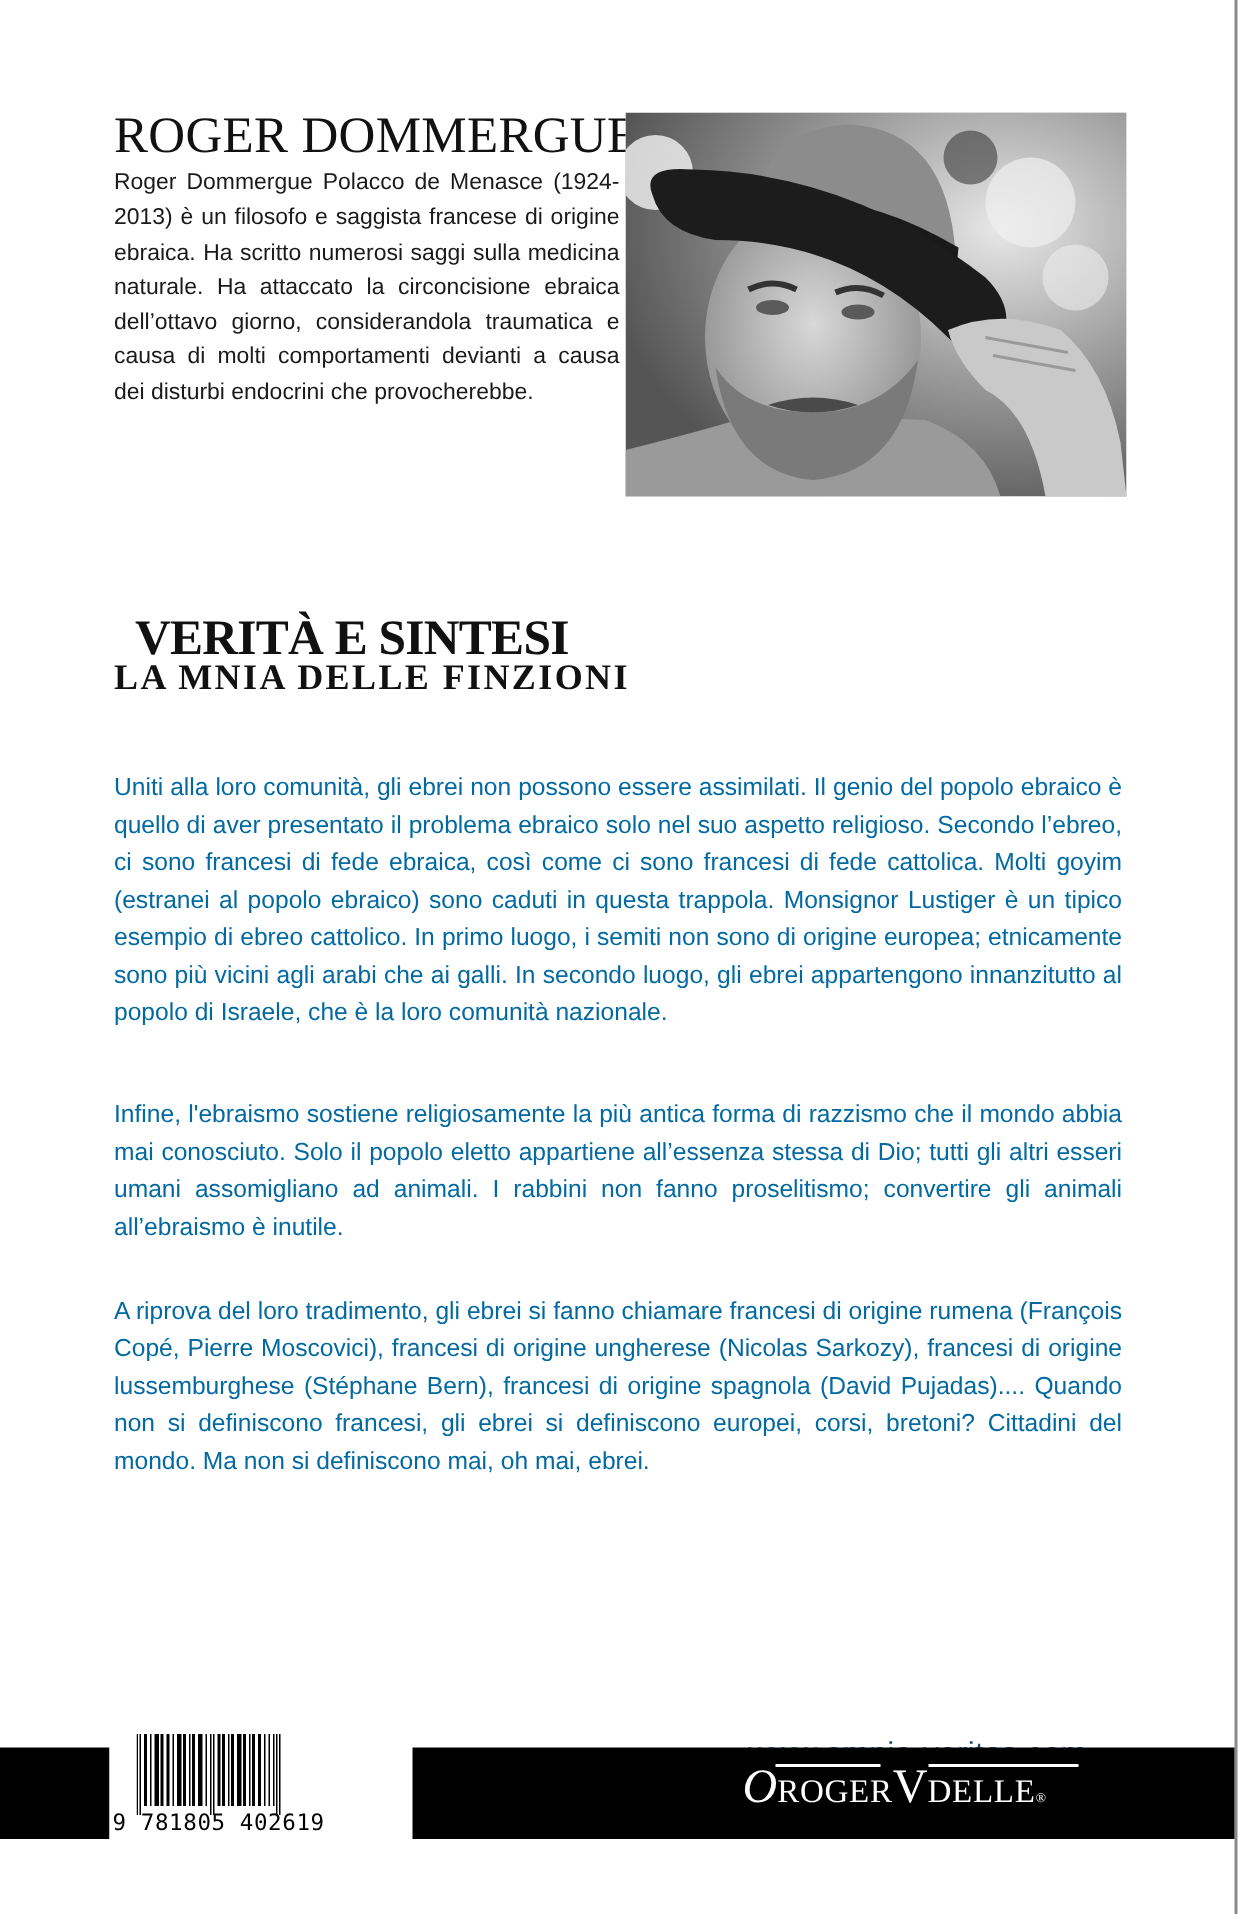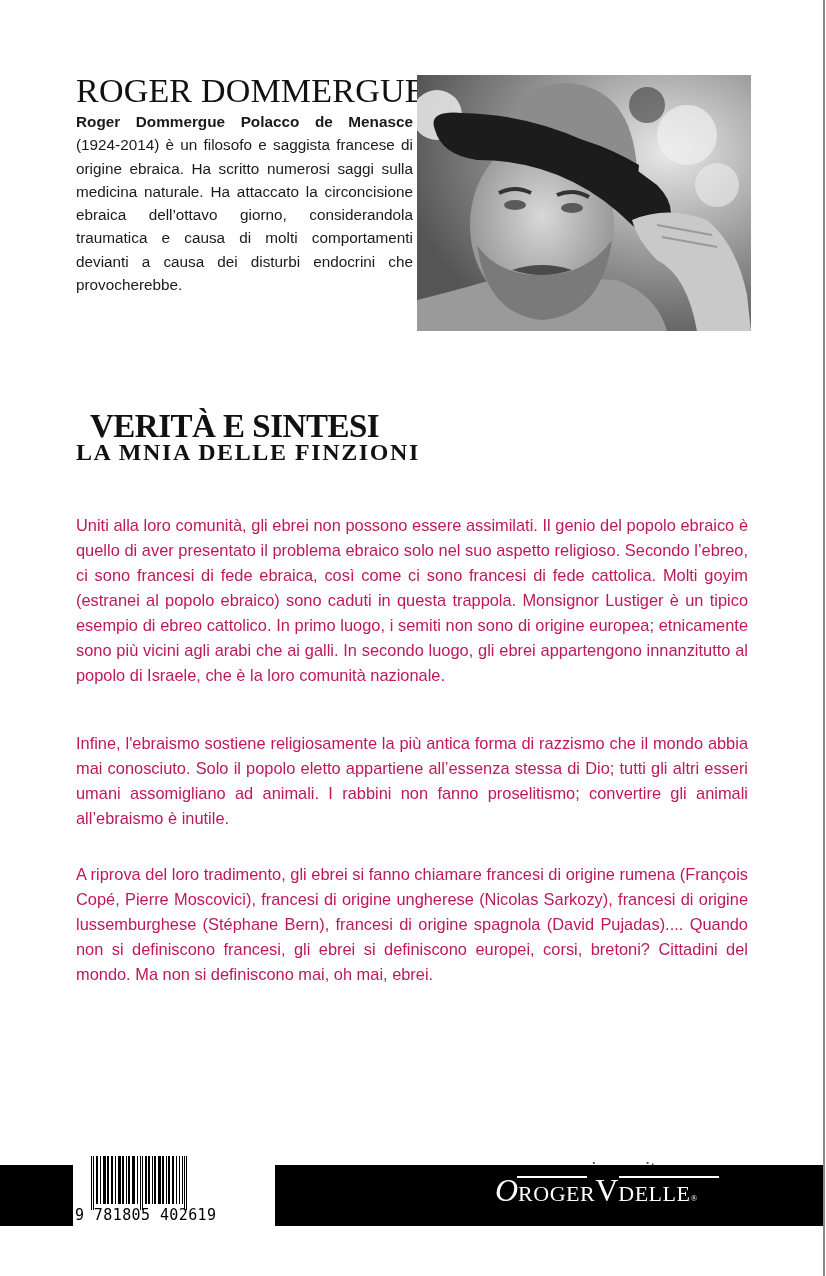--- a/index.html
+++ b/index.html
@@ -1,28 +1,28 @@
 <!DOCTYPE html>
 <html><head>
 <meta charset="utf-8">
 <style>
   html, body { margin: 0; padding: 0; background: #ffffff; }
   body { width: 826px; height: 1276px; position: relative; overflow: hidden; font-family: "Liberation Sans", sans-serif; color: #111; }
   .edge-line { position: absolute; left: 823px; top: 0; width: 2px; height: 1276px; background: #8a8a8a; }
 
   .author-name { position: absolute; left: 76px; top: 72px; font-family: "Liberation Serif", serif; font-size: 34px; letter-spacing: 0.2px; color: #111; margin: 0; font-weight: normal; }
   .bio { position: absolute; left: 76px; top: 110px; width: 337px; font-size: 15.3px; line-height: 23.3px; text-align: justify; text-align-last: left; color: #1a1a1a; margin: 0; }
-  .bio b { font-weight: bold; }
+  .bio b { font-weight: normal; }
 
   .photo { position: absolute; left: 417px; top: 75px; width: 334px; height: 256px; overflow: hidden; background: #c9c9c9; }
 
   .book-title { position: absolute; left: 76px; top: 394px; font-family: "Liberation Serif", serif; font-weight: bold; font-size: 33px; letter-spacing: -0.5px; color: #111; margin: 14px; }
   .book-subtitle { position: absolute; left: 76px; top: 439px; font-family: "Liberation Serif", serif; font-weight: bold; font-size: 24px; letter-spacing: 1.6px; color: #111; margin: 0; }
 
-  .body-text { position: absolute; left: 76px; width: 672px; font-size: 16.4px; line-height: 25px; text-align: justify; text-align-last: left; color: #be185d; margin: 0; }
+  .body-text { position: absolute; left: 76px; width: 672px; font-size: 16.4px; line-height: 25px; text-align: justify; text-align-last: left; color: #0369a1; margin: 0; }
   .p1 { top: 513px; }
   .p2 { top: 731px; }
   .p3 { top: 862px; }
 
   .url { position: absolute; left: 499px; top: 1158px; font-size: 21px; color: #0c4a6e; letter-spacing: 0.2px; }
 
   .band { position: absolute; top: 1165px; height: 61px; background: #000; }
   .band-left { left: 0; width: 73px; }
   .band-right { left: 244px; width: 579px; }
   .barcode { position: absolute; left: 73px; top: 1150px; width: 202px; height: 80px; background: #fff; }
@@ -35,21 +35,21 @@
   .logo .overline { position: absolute; height: 2px; background: #fff; top: 4px; }
   .logo .reg { font-size: 9px; vertical-align: baseline; }
 </style>
 </head>
 <body>
 
 <div class="edge-line"></div>
 
 <section>
   <h2 class="author-name">ROGER DOMMERGUE</h2>
-  <p class="bio"><b>Roger Dommergue Polacco de Menasce</b><span> (1924-2014) è un filosofo e saggista francese di origine ebraica. Ha scritto numerosi saggi sulla medicina naturale. Ha attaccato la circoncisione ebraica dell’ottavo giorno, considerandola traumatica e causa di molti comportamenti devianti a causa dei disturbi endocrini che provocherebbe.</span></p>
+  <p class="bio"><b>Roger Dommergue Polacco de Menasce</b><span> (1924-2013) è un filosofo e saggista francese di origine ebraica. Ha scritto numerosi saggi sulla medicina naturale. Ha attaccato la circoncisione ebraica dell’ottavo giorno, considerandola traumatica e causa di molti comportamenti devianti a causa dei disturbi endocrini che provocherebbe.</span></p>
 
   <div class="photo" role="img" aria-label="Black and white portrait of a bearded man in a fedora hat">
     <svg width="334" height="256" viewBox="0 0 334 256">
       <defs>
         <radialGradient id="bok" cx="0.75" cy="0.3" r="0.8">
           <stop offset="0" stop-color="#e8e8e8"></stop>
           <stop offset="0.5" stop-color="#9a9a9a"></stop>
           <stop offset="1" stop-color="#555"></stop>
         </radialGradient>
         <radialGradient id="face" cx="0.5" cy="0.45" r="0.6">

